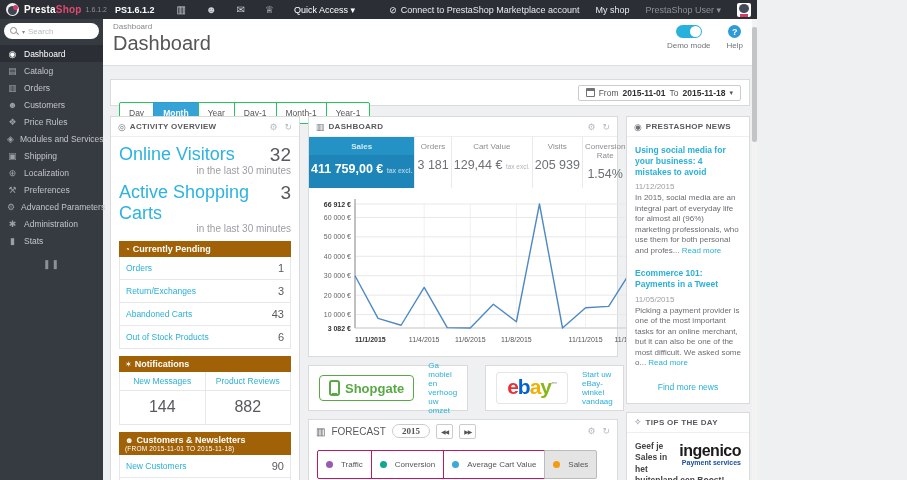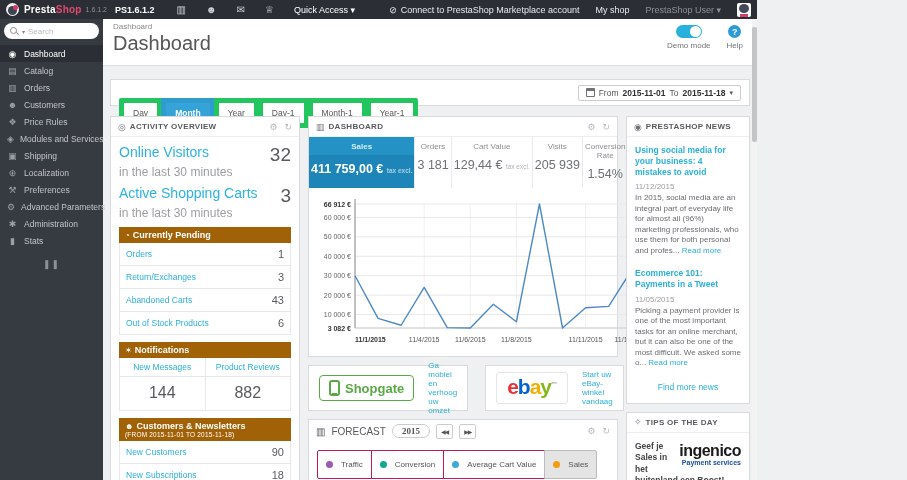--- a/index.html
+++ b/index.html
@@ -48,44 +48,44 @@
   .crumb { font-size:8px; color:#87898c; }
   .page-title { font-size:20px; color:#555; font-weight:normal; margin-top:1px; }
   .head-right { position:absolute; right:14px; top:6px; display:flex; gap:16px; }
   .head-ctrl { display:flex; flex-direction:column; align-items:center; gap:3px; font-size:8px; color:#6f7377; }
   .toggle { width:26px; height:13px; border-radius:7px; background:#29b0dc; position:relative; cursor:pointer; }
   .toggle::after { content:""; position:absolute; right:1px; top:1px; width:11px; height:11px; border-radius:50%; background:#fff; }
   .help-icon { width:13px; height:13px; border-radius:50%; background:#2e9ad8; color:#fff; font-size:9px; font-weight:bold; display:flex; align-items:center; justify-content:center; cursor:pointer; }
 
   .filter-bar { margin:13px 7px 0 7px; background:#fff; border:1px solid #d8dadb; height:27px; display:flex; align-items:center; justify-content:space-between; padding:0 8px; }
   .btn-group { display:flex; }
-  .fbtn { font-size:8.5px; color:#555; background:#fff; border:5px solid #22c55e; padding:5px 9px; margin-left:-1px; cursor:pointer;margin-top:41px; }
+  .fbtn { font-size:8.5px; color:#555; background:#fff; border:1px solid #22c55e; padding:5px 9px; margin-left:-1px; cursor:pointer;margin-top:41px; }
   .fbtn:first-child { border-radius:2px 0 0 2px; margin-left:0; }
   .fbtn:last-child { border-radius:0 2px 2px 0; }
   .fbtn.active { background:#35a3d8; border-color:#2f9ccf; color:#fff; font-weight:bold; }
   .daterange { display:flex; align-items:center; gap:4px; border:1px solid #ccc; border-radius:2px; padding:2px 7px; font-size:8.5px; color:#555; cursor:pointer; background:#fff; }
   .cal-icon { width:9px; height:9px; border:1px solid #6f7377; border-top:3px solid #6f7377; border-radius:1px; }
   .daterange b { color:#2d2f31; }
   .dr-caret { font-size:7px; color:#555; }
 
   .content { display:flex; gap:8px; padding:10px 7px 0 7px; align-items:flex-start; }
   .panel { background:#fff; border:1px solid #d8dadb; }
   .panel-head { height:20px; display:flex; align-items:center; padding:0 7px; gap:4px; border-bottom:1px solid #eceeef; }
   .panel-head .ph-ico { font-size:9px; color:#6f7377; }
   .panel-head .ph-title { font-size:8px; font-weight:bold; color:#585a5e; letter-spacing:.3px; }
   .panel-head .ph-tools { margin-left:auto; display:flex; gap:7px; color:#b6b9bc; font-size:9px; }
   .panel-head .ph-tools span { cursor:pointer; }
 
   
   .col1 { width:190px; flex:0 0 auto; }
   .act-body { padding:7px 8px 8px 8px; }
   .metric { display:flex; justify-content:space-between; align-items:flex-start; }
-  .metric .m-label { color:#2db3e0; font-size:14px; cursor:pointer; }
+  .metric .m-label { color:#2db3e0; font-size:18px; cursor:pointer; }
   .metric .m-value { color:#585a5e; font-size:19px; }
-  .m-sub { font-size:12px; color:#9b9ea1; margin:-1px 0 6px 0; }
+  .m-sub { font-size:10px; color:#9b9ea1; margin:-1px 0 6px 0;text-align:right; }
   .sect-head { background:#a16207; color:#fff; padding:3px 6px; font-size:9px; font-weight:bold; margin-top:7px; }
   .sect-head .sh-ico { font-weight:normal; margin-right:3px; font-size:8px; }
   .sect-head .sh-sub { font-size:6.5px; font-weight:normal; letter-spacing:.2px; }
   .sect-rows { border:1px solid #e5e7e8; border-top:none; }
   .s-row { display:flex; justify-content:space-between; align-items:center; padding:5px 6px; border-bottom:1px solid #e5e7e8; cursor:pointer; }
   .s-row:last-child { border-bottom:none; }
   .s-row .r-label { color:#2ab0d8; font-size:8.5px; }
   .s-row .r-value { color:#585a5e; font-size:11px; }
   .notif-cells { display:flex; border:1px solid #e5e7e8; border-top:none; }
   .n-cell { flex:1; text-align:center; cursor:pointer; }

